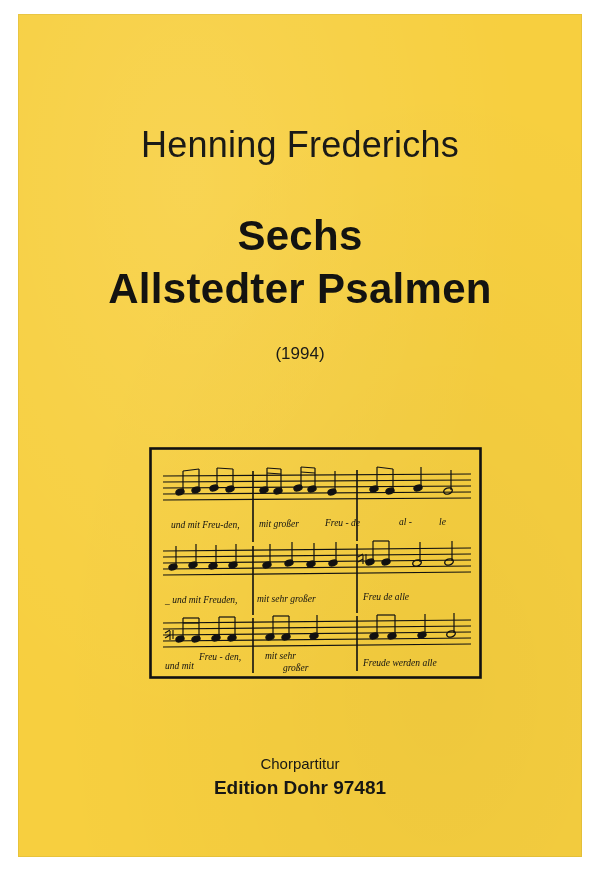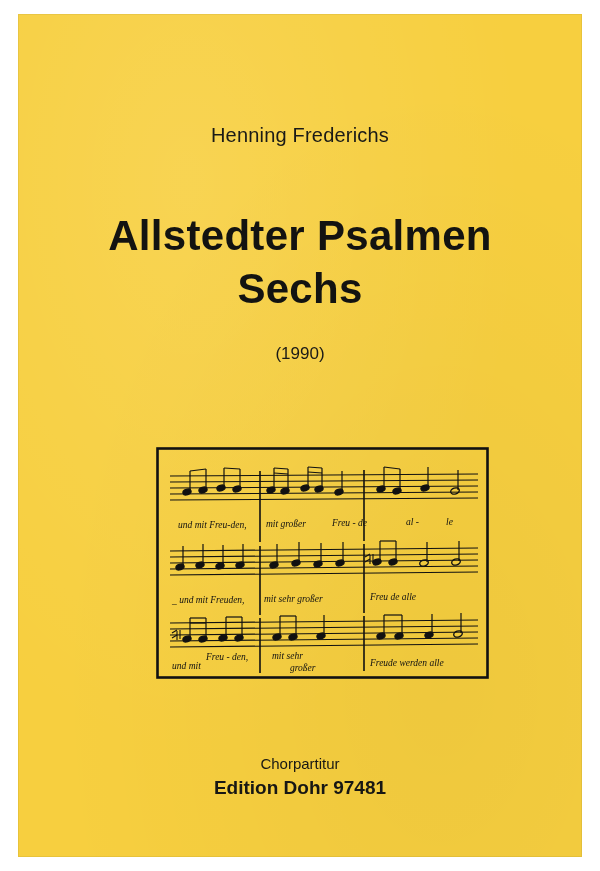--- a/index.html
+++ b/index.html
@@ -32,21 +32,21 @@
       radial-gradient(ellipse at 30% 20%, rgba(255,255,255,0.10), rgba(255,255,255,0) 60%),
       radial-gradient(ellipse at 75% 80%, rgba(0,0,0,0.035), rgba(0,0,0,0) 65%);
     pointer-events: none;
   }
   .composer {
     position: absolute;
     left: 0;
     right: 0;
     top: 110px;
     text-align: center;
-    font-size: 20px;
+    font-size: 36px;
     letter-spacing: 0.2px;
     color: #1a1a17;
   }
   .title-block {
     position: absolute;
     left: 0;
     right: 0;
     top: 196px;
     text-align: center;
     color: #131311;
@@ -70,21 +70,21 @@
     position: absolute;
     left: 0;
     right: 0;
     top: 366px;
     text-align: center;
     font-size: 17px;
     color: #1a1a17;
   }
   #music-box {
     position: absolute;
-    left: 138px;
+    left: 131px;
     top: 433px;
     width: 333px;
     height: 263px;
   }
   #music-box svg {
     display: block;
   }
   .footer {
     position: absolute;
     left: 0;
@@ -104,25 +104,25 @@
   }
 </style>
 </head>
 <body>
 
 <div id="cover">
 
   <div class="composer">Henning Frederichs</div>
 
   <div class="title-block">
+    <div class="title-line">Sechs</div>
     <div class="title-line">Allstedter Psalmen</div>
-    <div class="title-line">Sechs</div>
   </div>
 
-  <div class="year">(1990)</div>
+  <div class="year">(1994)</div>
 
 
   <div id="music-box">
     <svg width="333" height="232" viewBox="0 0 333 232" xmlns="http://www.w3.org/2000/svg">
       <rect x="1.5" y="1.5" width="330" height="229" fill="none" stroke="#111111" stroke-width="2.6"></rect>
 
       <g stroke="#111111" stroke-width="1.1" fill="none">
         <line x1="14" y1="29" x2="322" y2="27"></line>
         <line x1="14" y1="35" x2="322" y2="33"></line>
         <line x1="14" y1="41" x2="322" y2="39"></line>

